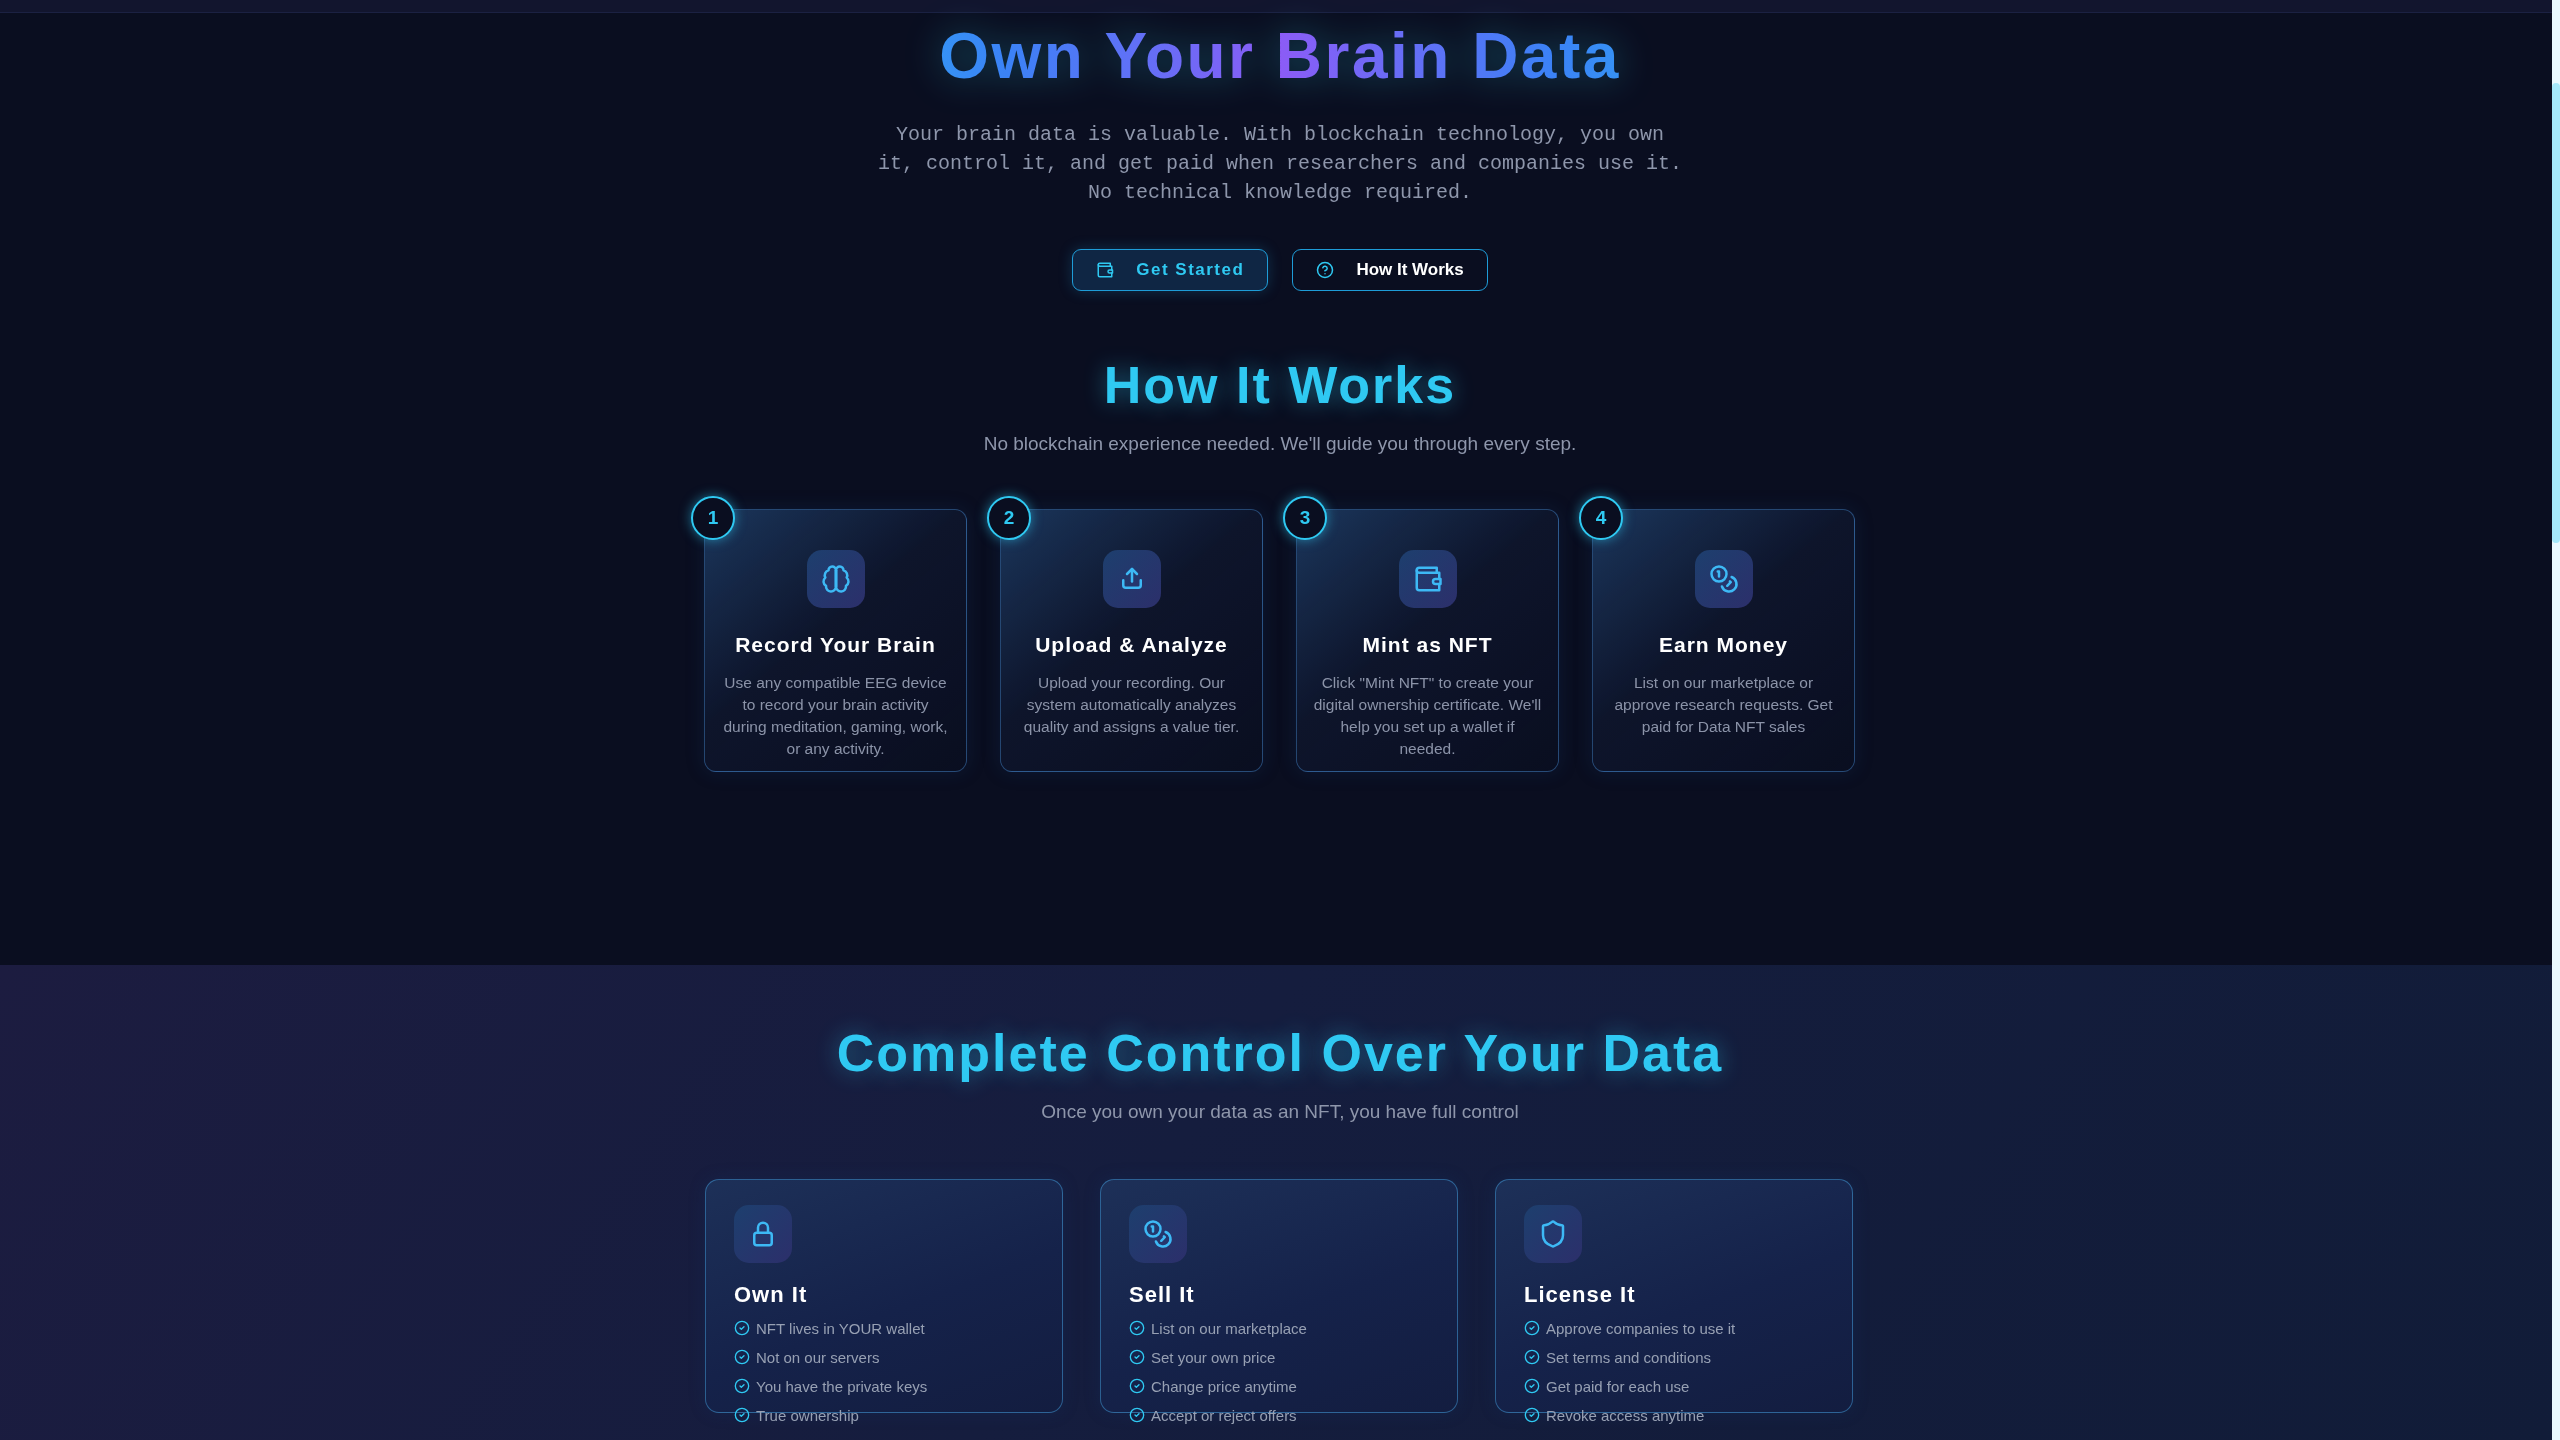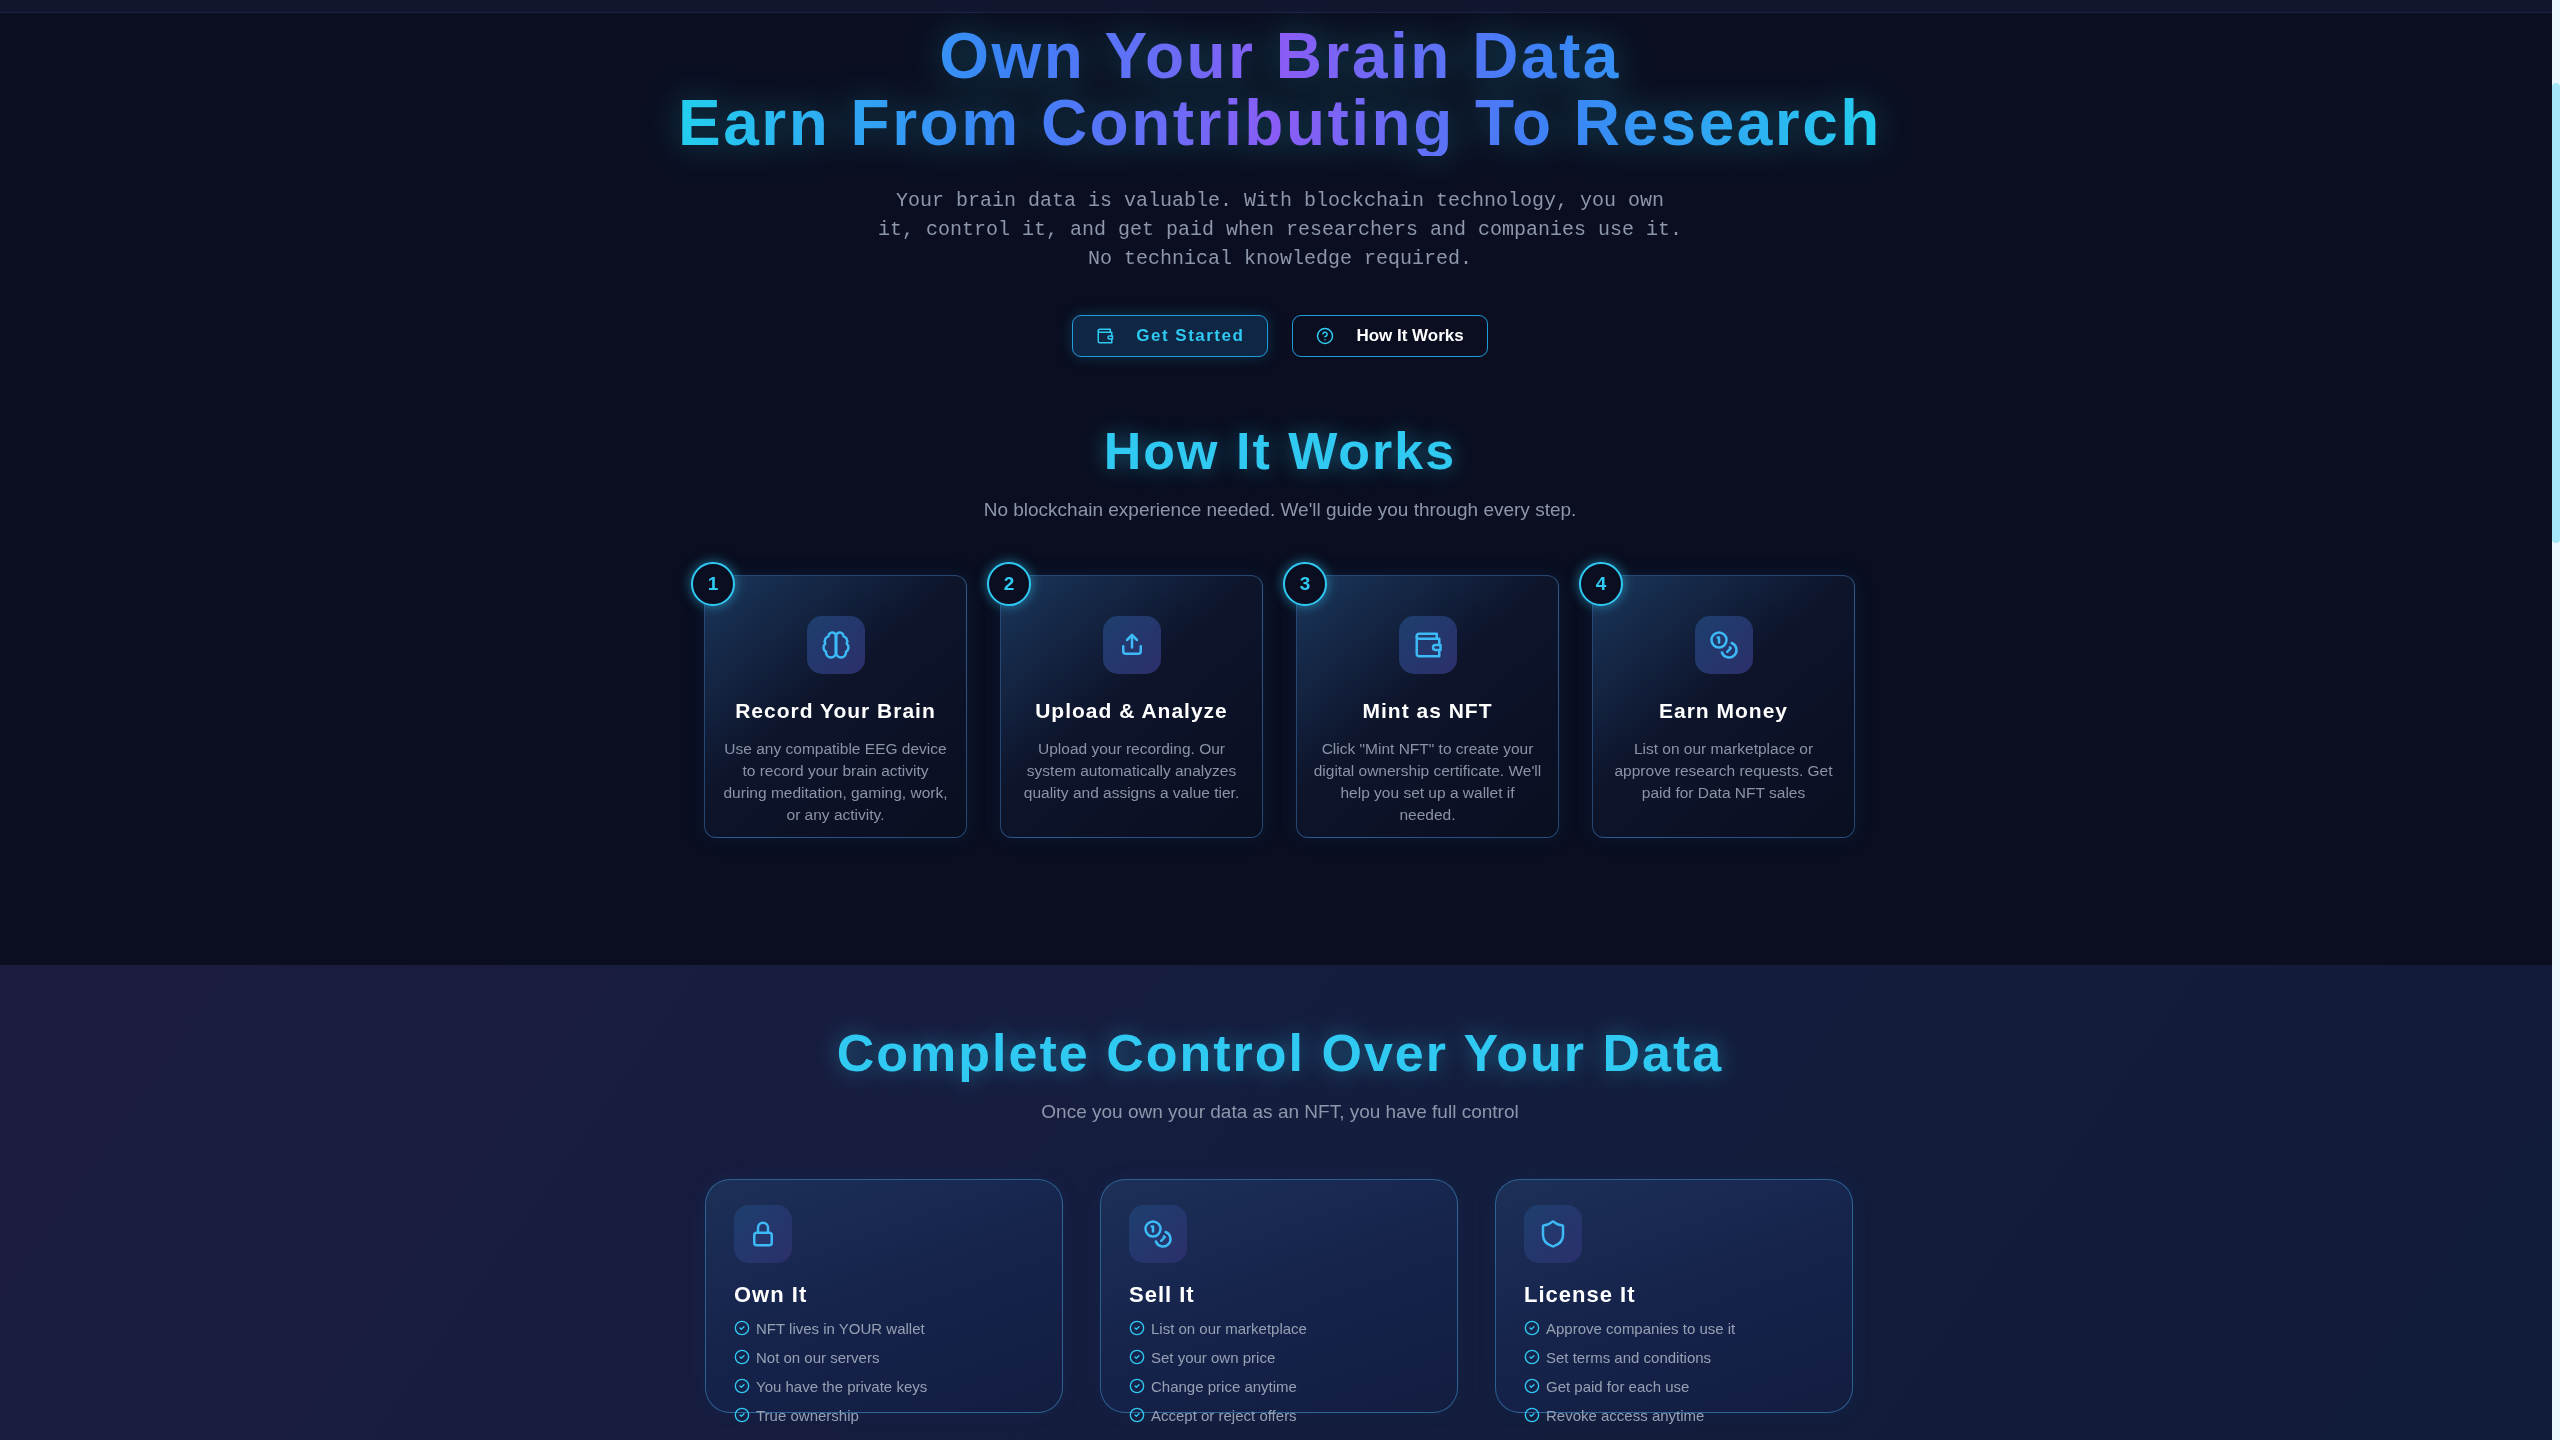--- a/index.html
+++ b/index.html
@@ -65,21 +65,21 @@
   .icon-tile svg { width:30px; height:30px; }
   .step-title { margin-top:25px; color:#ffffff; font-size:21px; font-weight:bold; letter-spacing:1px; }
   .step-desc { margin-top:15px; color:#8b93a8; font-size:15.5px; line-height:1.42; }
   
   .control-section {
     height:475px; padding-top:58px;
     background:linear-gradient(125deg,#1c1c40 0%,#151d3e 45%,#111c38 100%);
   }
   .control-cards { width:1150px; margin:56px auto 0; display:flex; gap:37px; }
   .control-card {
-    width:358px; height:234px; border-radius:25px;
+    width:358px; height:234px; border-radius:14px;
     border:1px solid rgba(64,150,210,0.55);
     background:linear-gradient(160deg,#1d3058 0%,#15224a 55%,#131d40 100%);
     padding:25px 28px 0; text-align:left;
     box-shadow:0 0 16px rgba(20,50,100,0.3);
   }
   .control-card .icon-tile { margin:0; }
   .control-title { margin-top:19px; color:#ffffff; font-size:22px; font-weight:bold; letter-spacing:1px; }
   .check-list { margin-top:6px; list-style:none; }
   .check-row { display:flex; align-items:flex-start; gap:6px; margin-top:12px; }
   .check-row svg { width:16px; height:16px; color:#2fc9f2; flex:0 0 auto; }
@@ -89,21 +89,20 @@
   .scrollbar-thumb { position:absolute; top:83px; left:0; width:8px; height:460px; background:#a5e8fa; border-radius:4px; }
 </style>
 </head>
 <body>
 
 <div class="hero-section">
   <div class="top-strip"></div>
 
   <h1 class="hero-title">
     <span style="display:block;">Own Your Brain Data</span>
-    <span style="display:inline;">Earn From Contributing To Research</span>
   </h1>
 
   <p class="hero-sub">Your brain data is valuable. With blockchain technology, you own it, control it, and get paid when researchers and companies use it. No technical knowledge required.</p>
 
   <div class="hero-buttons">
     <button class="btn btn-primary">
       <svg viewBox="0 0 24 24" fill="none" stroke="currentColor" stroke-width="2" stroke-linecap="round" stroke-linejoin="round">
           <path d="M21 12V7H5a2 2 0 0 1 0-4h14v4"></path>
           <path d="M3 5v14a2 2 0 0 0 2 2h16v-5"></path>
           <path d="M18 12a2 2 0 0 0 0 4h4v-4Z"></path>

